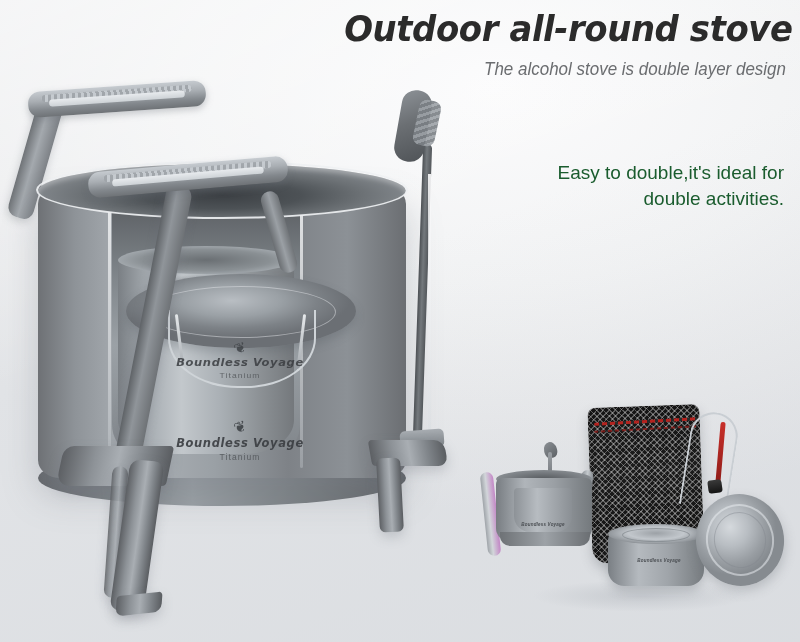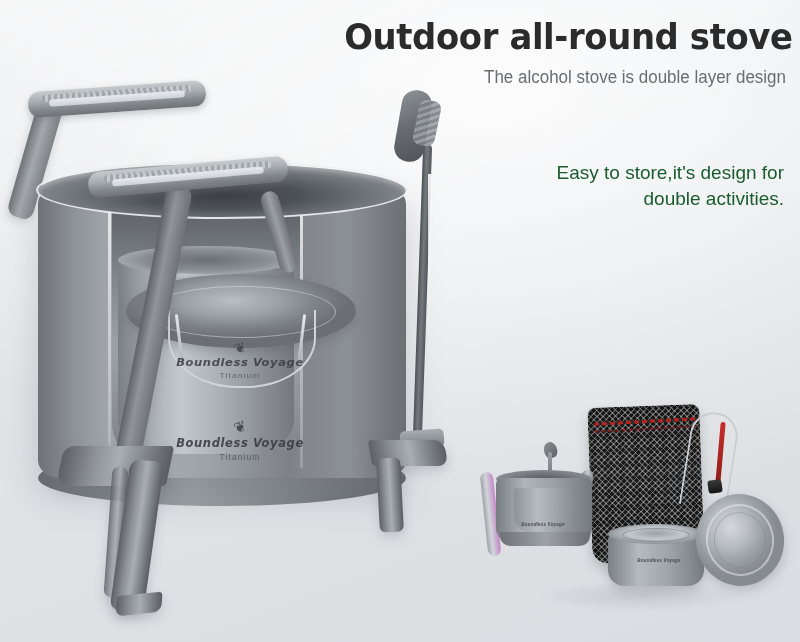--- a/index.html
+++ b/index.html
@@ -13,21 +13,21 @@
     background:
       radial-gradient(ellipse 700px 420px at 62% 14%, #fbfbfc 0%, #f2f3f4 46%, #e9eaec 78%, #e2e4e7 100%);
   }
   #stage:before{
     content:"";position:absolute;inset:0;
     background:linear-gradient(160deg, rgba(255,255,255,.55) 0%, rgba(255,255,255,0) 42%, rgba(205,209,214,.38) 100%);
     pointer-events:none;
   }
 
   
-  .copy{position:absolute;right:14px;top:16px;width:470px;text-align:right;z-index:40;}
+  .copy{position:absolute;right:14px;top:8px;width:470px;text-align:right;z-index:40;font-style:italic;}
   .title{
     font-size:36px;line-height:42px;font-weight:bold;color:#2b2b2b;
     letter-spacing:-.4px;white-space:nowrap;
     font-family:"DejaVu Sans","Liberation Sans",sans-serif;
     transform:scaleX(.94);transform-origin:right center;
   }
   .subtitle{
     margin-top:8px;font-size:17.5px;line-height:22px;color:#6b6d70;font-weight:400;
     white-space:nowrap;transform:scaleX(.97);transform-origin:right center;
   }
@@ -387,21 +387,21 @@
     <div class="leg leg-fl"></div>
     <div class="leg leg-foot"></div>
   </div>
 
   <div class="copy">
     <div class="title">Outdoor all-round stove</div>
     <div class="subtitle">The alcohol stove is double layer design</div>
   </div>
 
   <div class="greenblk">
-    <div class="greenline">Easy to store,it's design for</div>
+    <div class="greenline">Easy to double,it's ideal for</div>
     <div class="greenline">double activities.</div>
   </div>
 
   <div class="kit">
     <div class="kit-sh"></div>
 
     <div class="mesh"></div>
     <div class="mesh-cord"></div>
     <div class="mesh-cord2"></div>
 

